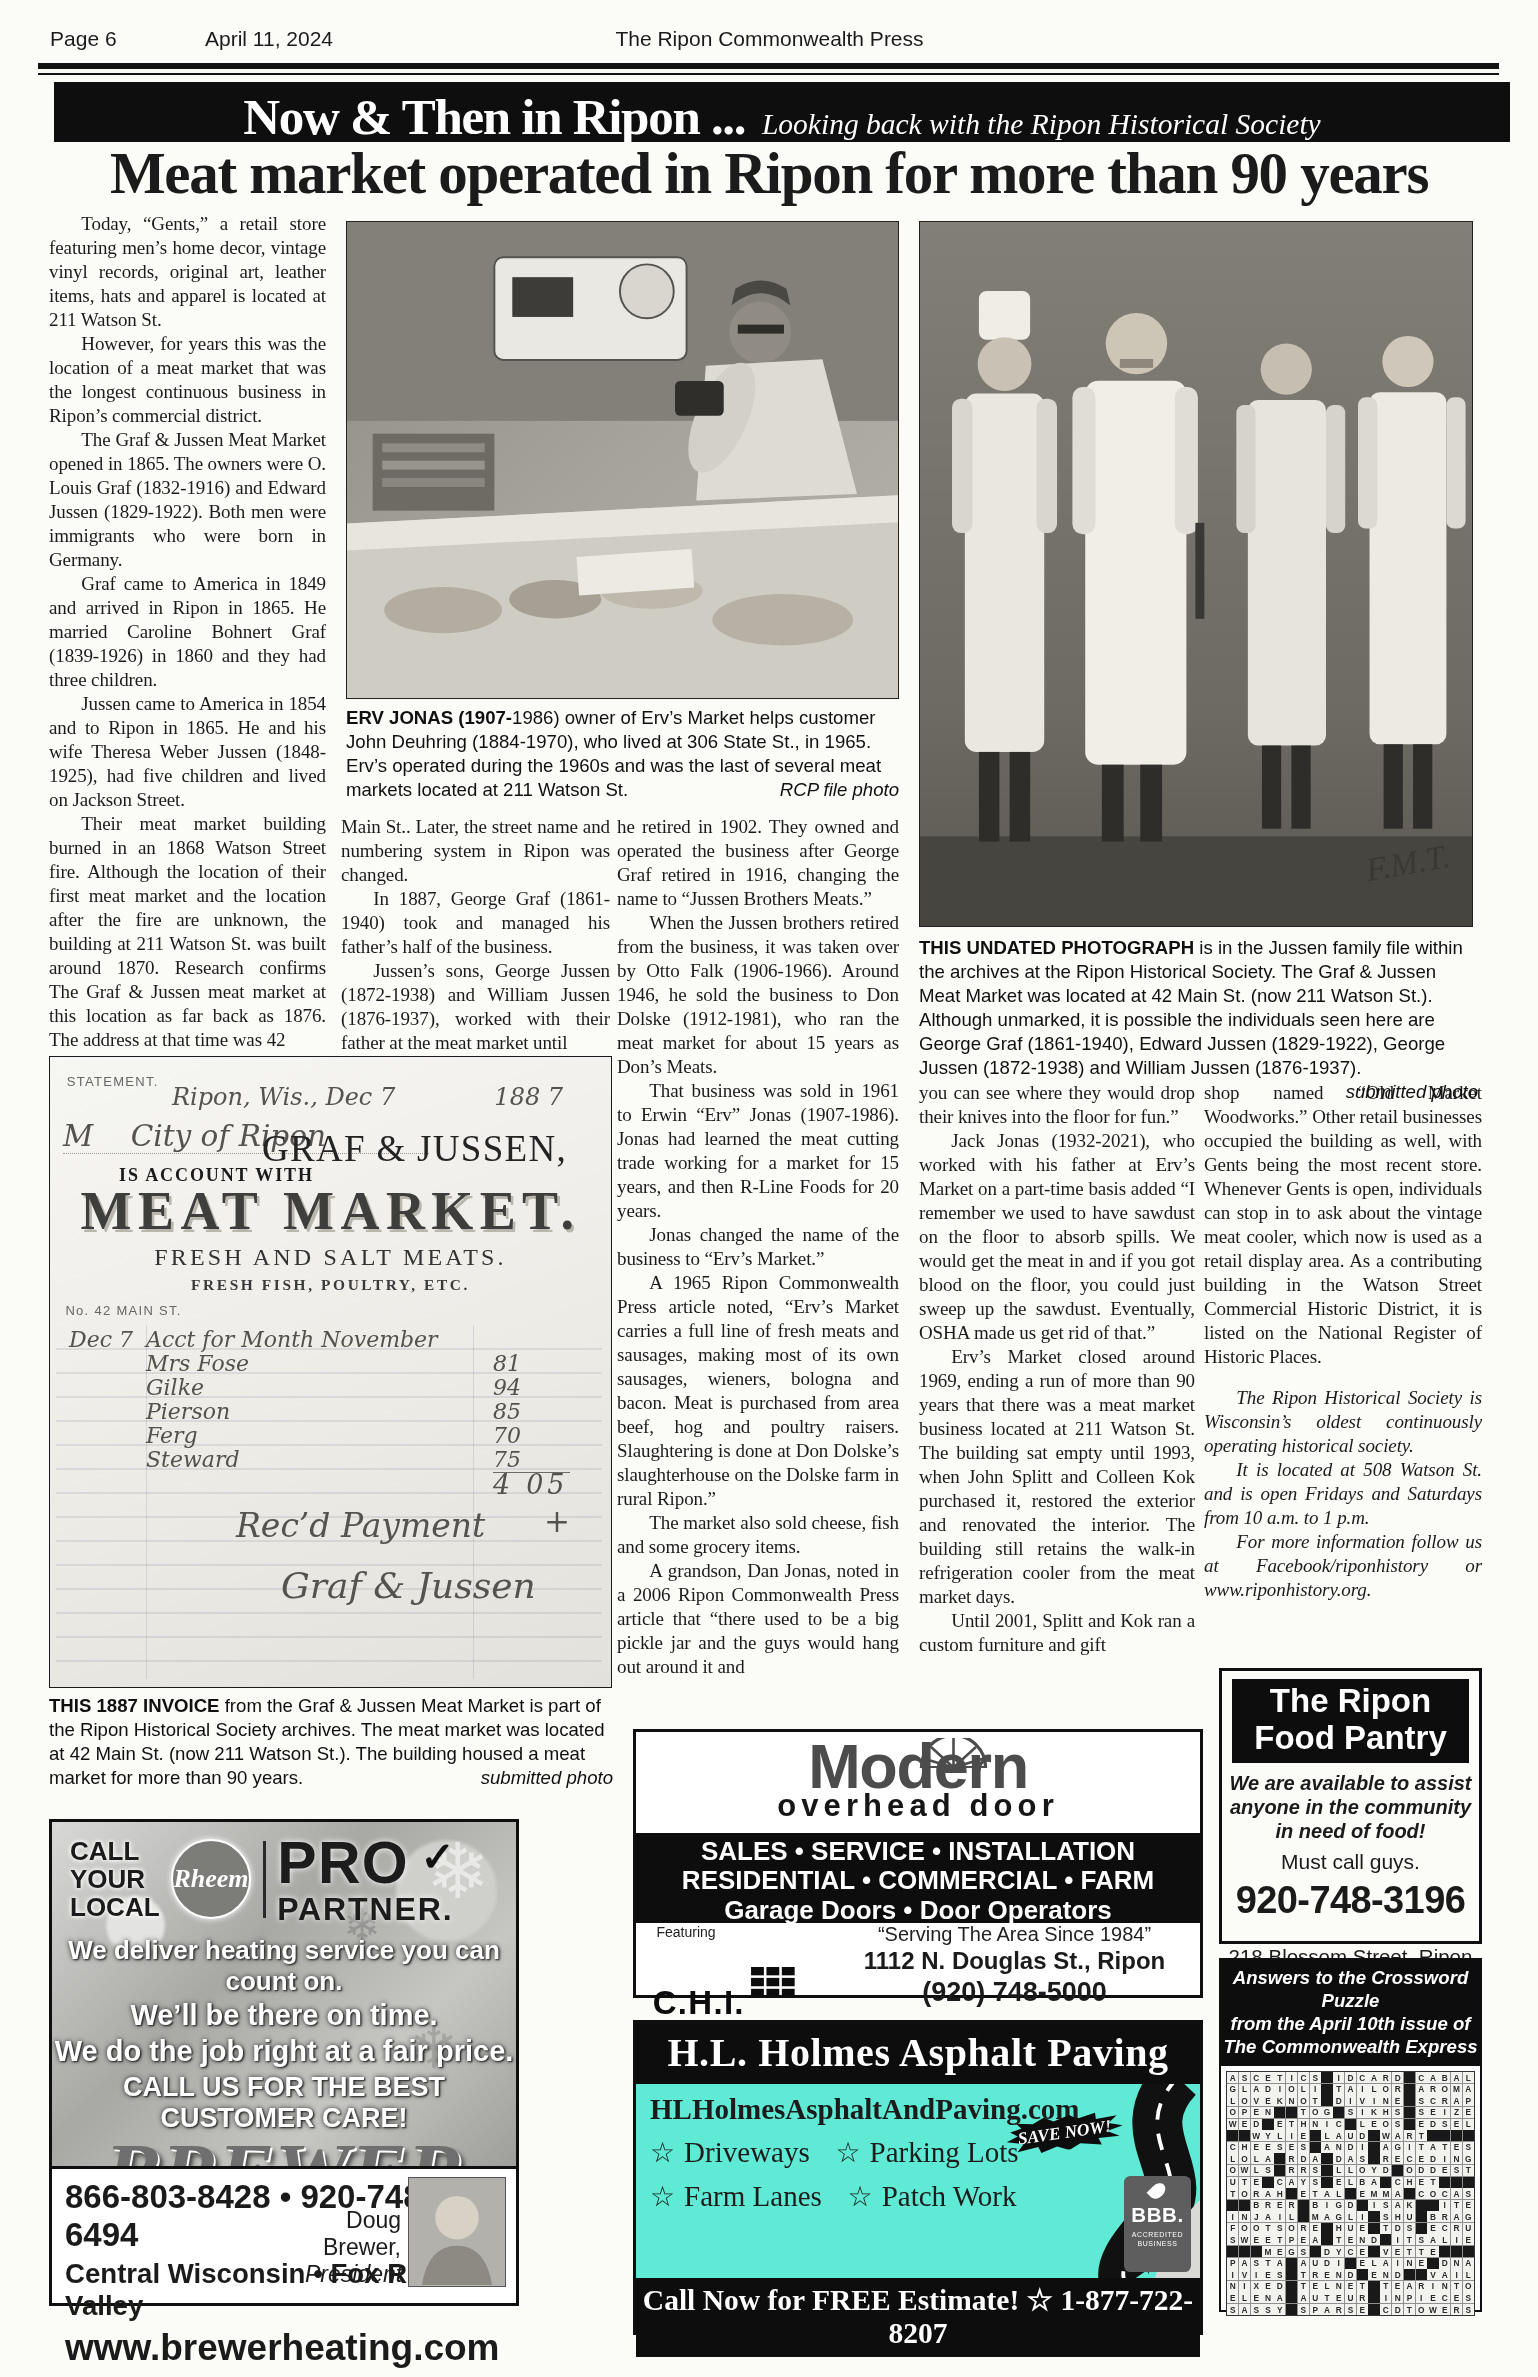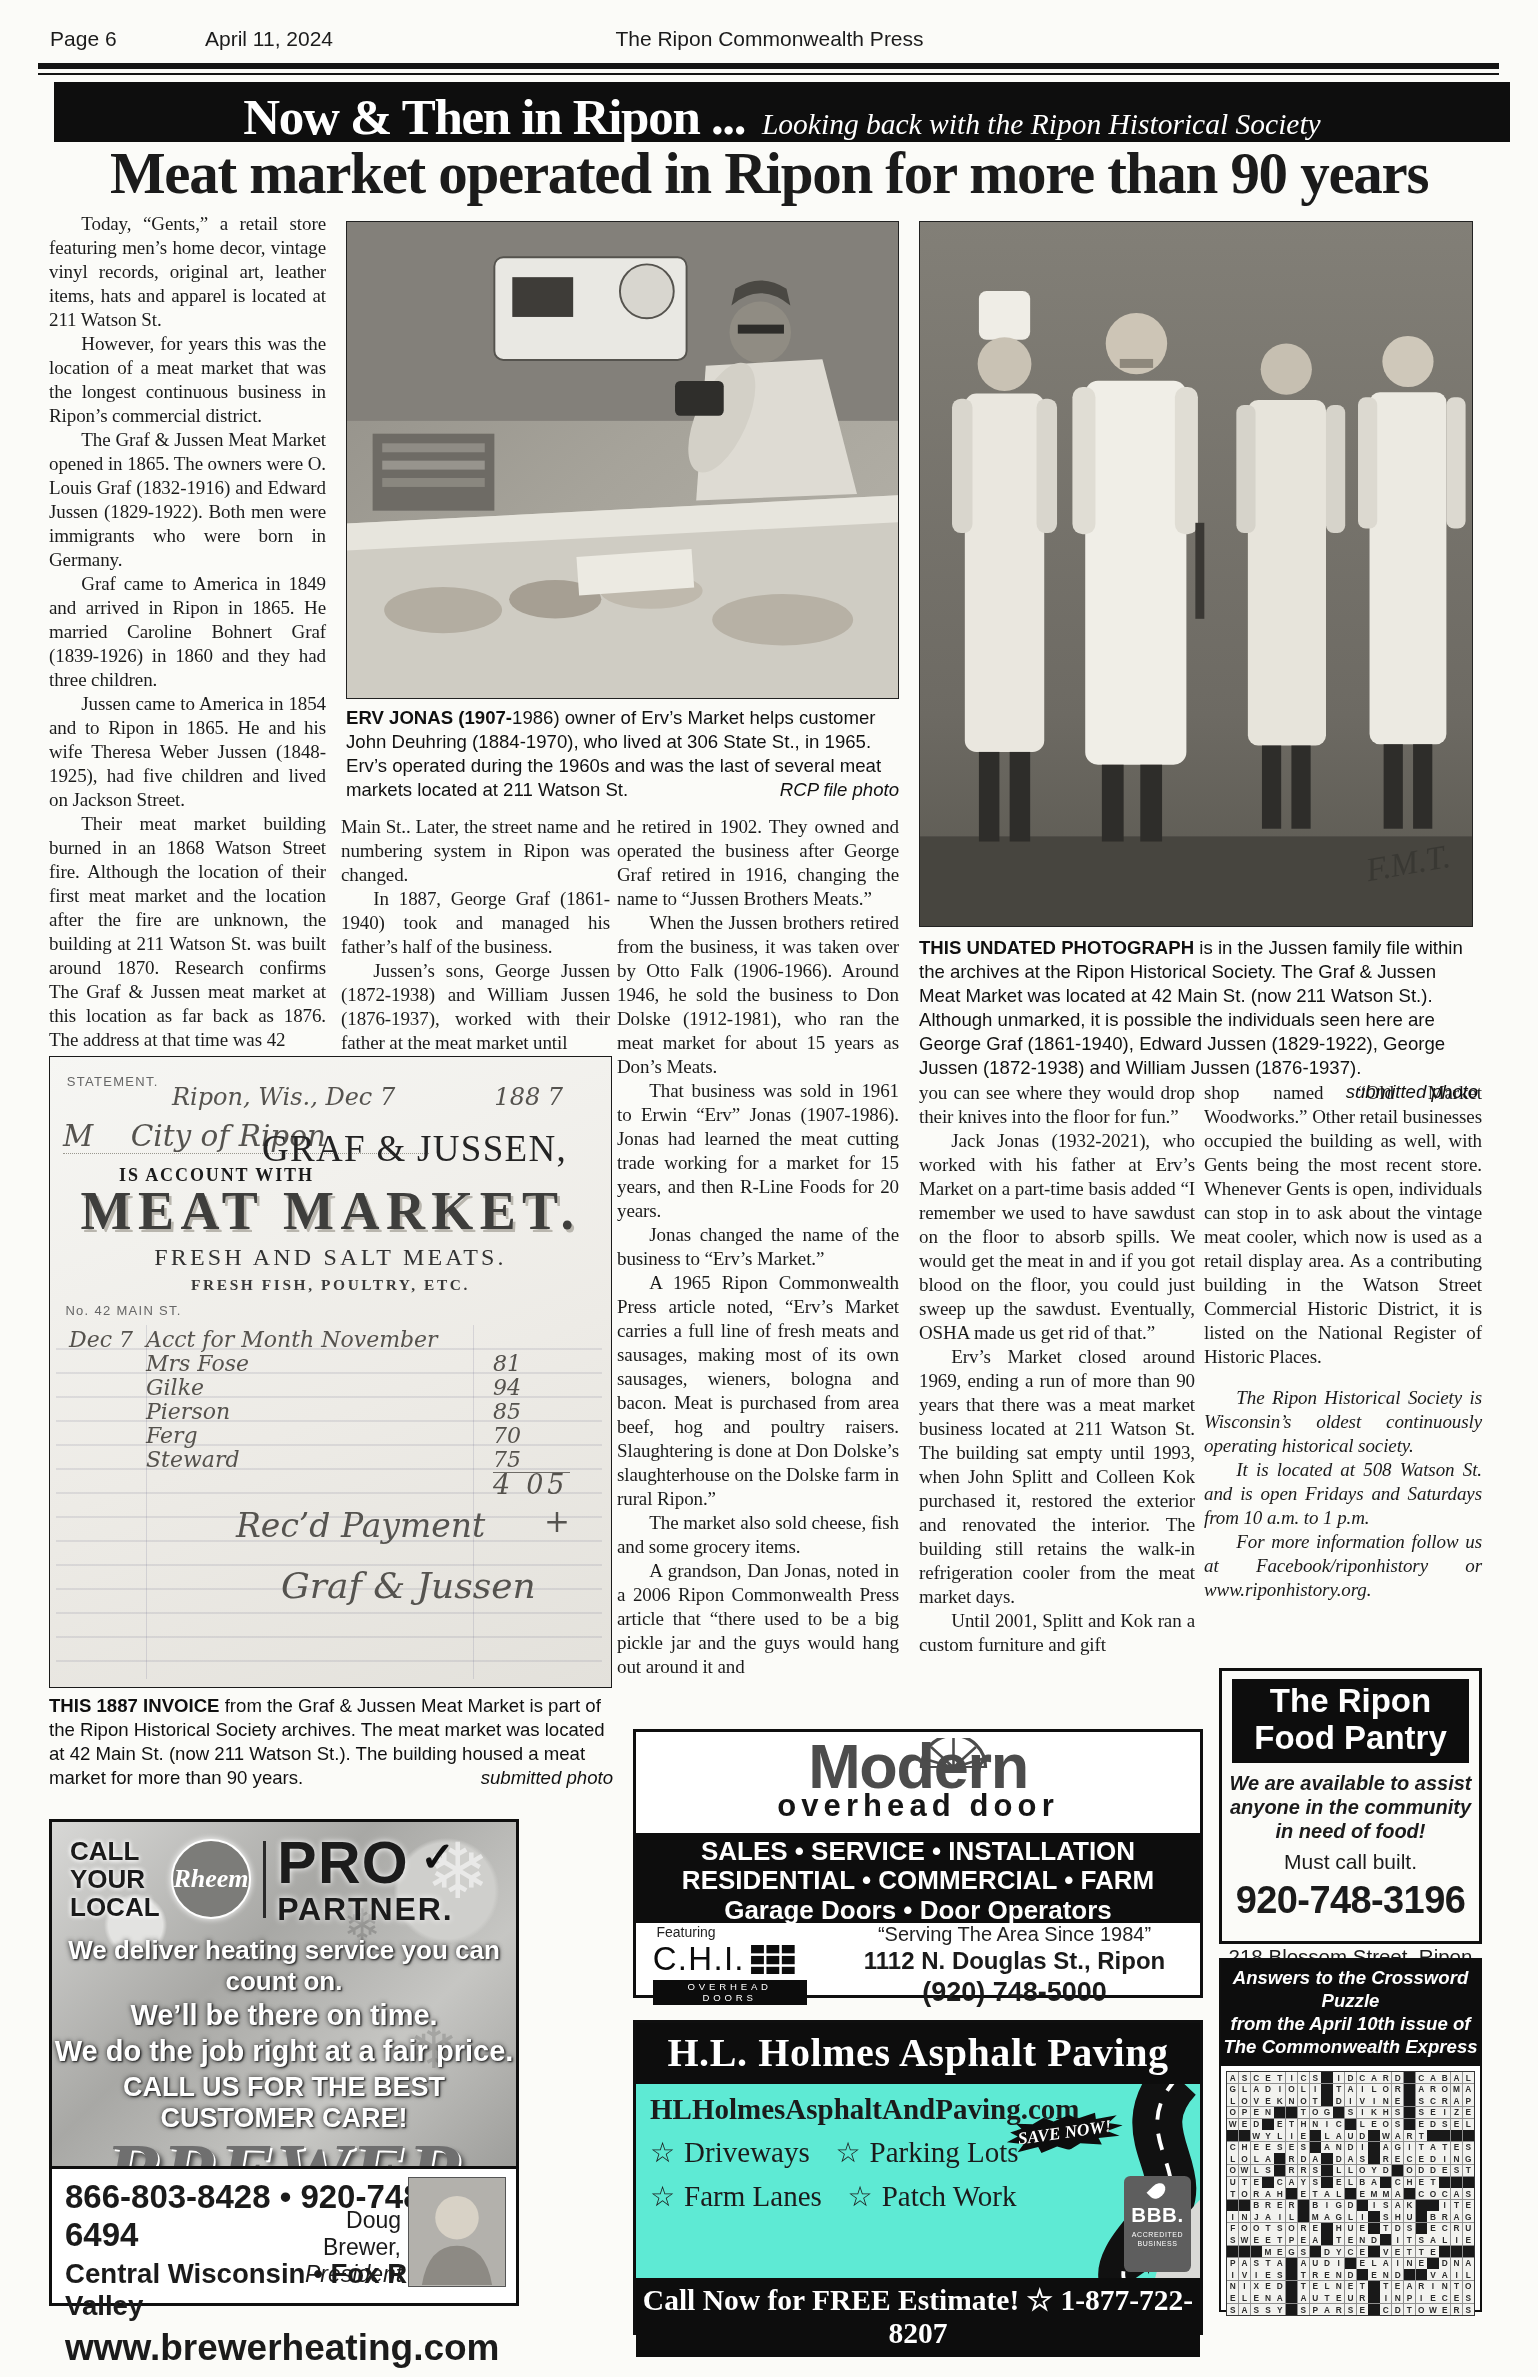--- a/index.html
+++ b/index.html
@@ -134,21 +134,21 @@
   .modern-sub{font-size:31px;font-weight:bold;letter-spacing:5.1px;color:#161616;margin-top:-11.5px;line-height:31px;}
   .modern-band{height:90px;background:#0d0d0d;color:#fff;text-align:center;padding-top:3.8px;box-sizing:border-box;}
   .mb{font-weight:bold;}
   .mb1{font-size:26px;line-height:29.5px;}
   .mb2{font-size:26px;line-height:29.5px;}
   .mb3{font-size:26px;line-height:28px;}
   .modern-bottom{position:relative;height:71px;background:#fff;}
   .chi-block{position:absolute;left:16.7px;top:1.3px;}
   .featuring{font-size:14px;color:#222;margin-left:3.8px;}
   .chi-row{display:flex;align-items:center;gap:6.4px;}
-  .chi{font-size:33px;font-weight:400;letter-spacing:1.3px;color:#0c0c0c;}
+  .chi{font-size:33px;font-weight:700;letter-spacing:1.3px;color:#0c0c0c;margin-top:44px;}
   .chi-bar{background:#0c0c0c;color:#fff;font-size:9.6px;letter-spacing:3.8px;padding:1.9px 5.1px;margin-top:1.3px;width:154px;
            box-sizing:border-box;text-align:center;}
   .modern-info{position:absolute;right:19px;top:0;width:333px;text-align:center;}
   .mi-serving{font-size:20px;color:#222;}
   .mi-addr{font-size:24px;font-weight:bold;margin-top:1.3px;}
   .mi-phone{font-size:27px;font-weight:bold;margin-top:1.3px;}
 
   
   #ad-holmes{left:633px;top:2020px;width:570px;height:315px;font-family:"Liberation Serif",serif;}
   .holmes-head{background:#0d0d0d;color:#fff;text-align:center;font-size:40px;font-weight:bold;
@@ -513,21 +513,21 @@
     </div>
     <div class="holmes-cta">Call Now for FREE Estimate! ☆ 1-877-722-8207</div>
   </div>
 
   <div class="abs" id="ad-pantry">
     <div class="pantry-title">
       <div>The Ripon</div>
       <div>Food Pantry</div>
     </div>
     <div class="pantry-body">We are available to assist anyone in the community in need of food!</div>
-    <div class="pantry-call">Must call built.</div>
+    <div class="pantry-call">Must call guys.</div>
     <div class="pantry-phone">920-748-3196</div>
     <div class="pantry-addr">218 Blossom Street, Ripon</div>
   </div>
 
   <div class="abs" id="xword">
     <div class="xw-head">
         <div class="xw-head-line">Answers to the Crossword Puzzle</div>
         <div class="xw-head-line">from the April 10th issue of</div>
         <div class="xw-head-line">The Commonwealth Express</div>
       </div>

